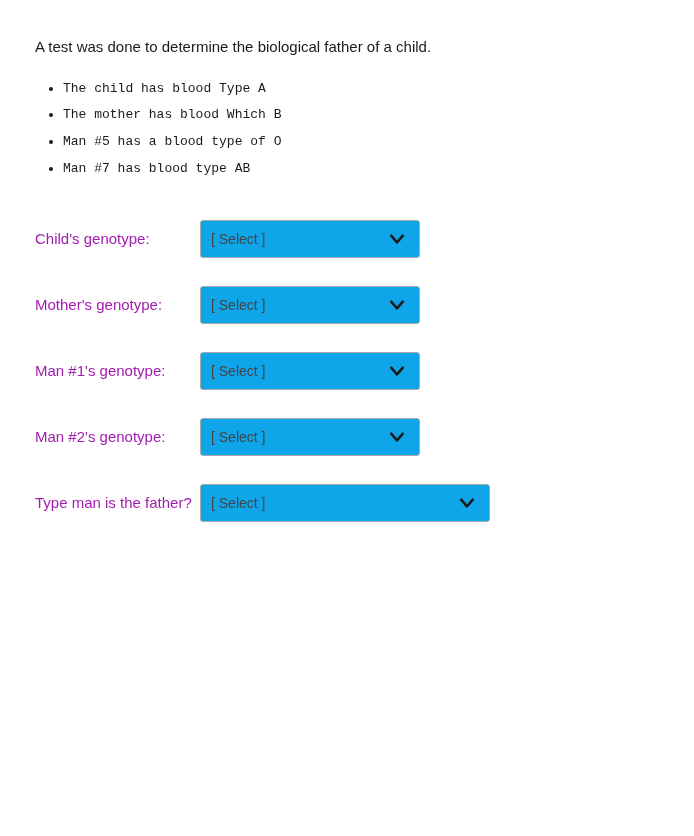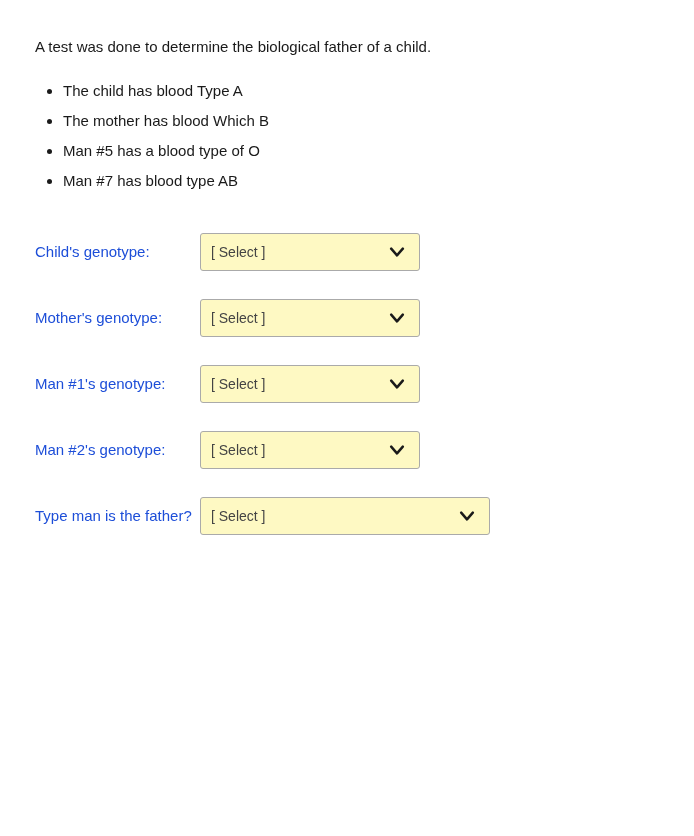--- a/index.html
+++ b/index.html
@@ -28,46 +28,47 @@
     }
 
     .bullet-list {
       list-style: disc;
       padding-left: 28px;
       margin-bottom: 40px;
     }
 
     .bullet-list li {
       margin-bottom: 6px;
-      font-size: 15px;
+      font-size: 13px;
       line-height: 1.6;
+      font-family: Liberation Mono, monospace;
     }
 
     .form-row {
       display: flex;
       align-items: center;
       margin-bottom: 28px;
     }
 
     .form-label {
       font-size: 15px;
-      color: #1d4ed8;
+      color: #a21caf;
       min-width: 165px;
       white-space: nowrap;
     }
 
     .select-wrapper {
       display: flex;
       align-items: center;
       border: 1px solid #aaa;
       border-radius: 3px;
       padding: 6px 10px;
       min-width: 220px;
       cursor: pointer;
-      background: #fef9c3;
+      background: #0ea5e9;
       position: relative;
     }
 
     .select-text {
       flex: 1;
       font-size: 14px;
       color: #444;
     }
 
     .chevron-icon {

